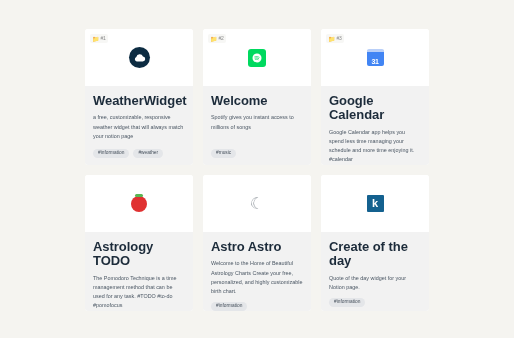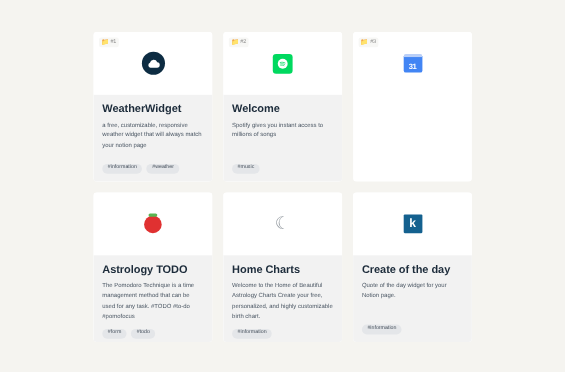--- a/index.html
+++ b/index.html
@@ -80,21 +80,21 @@
   
   .body {
     flex: 1;
     background: #f2f2f2;
     padding: 8px 8px 7px 8px;
     display: flex;
     flex-direction: column;
   }
 
   .title {
-    font-size: 10px;
+    font-size: 13px;
     font-weight: bold;
     color: #1c2b3a;
     letter-spacing: -0.05px;
     margin-bottom: 5px;
     line-height: 1.1;
   }
 
   .desc {
     font-size: 5.4px;
     color: #4a5663;
@@ -231,20 +231,27 @@
   <div class="card">
     <div class="thumb">
       <div class="badge">
         <span class="badge-emoji">📁</span>
         <span class="badge-text">#3</span>
       </div>
       <div class="icon-wrap">
         <div class="ic-gcal">31</div>
       </div>
     </div>
+    <div class="body">
+      <div class="title">Google Calendar</div>
+      <div class="desc">Google Calendar app helps you spend less time managing your schedule and more time enjoying it. #calendar</div>
+      <div class="tags">
+        <span class="tag">#google</span>
+      </div>
+    </div>
   </div>
 
   <div class="card">
     <div class="thumb">
       <div class="icon-wrap">
         <div class="ic-tomato"></div>
       </div>
     </div>
     <div class="body">
       <div class="title">Astrology TODO</div>
@@ -256,21 +263,21 @@
     </div>
   </div>
 
   <div class="card">
     <div class="thumb">
       <div class="icon-wrap">
         <div class="ic-moon">☾</div>
       </div>
     </div>
     <div class="body">
-      <div class="title">Home Charts</div>
+      <div class="title">Astro Astro</div>
       <div class="desc">Welcome to the Home of Beautiful Astrology Charts Create your free, personalized, and highly customizable birth chart.</div>
       <div class="tags">
         <span class="tag">#information</span>
       </div>
     </div>
   </div>
 
   <div class="card">
     <div class="thumb">
       <div class="icon-wrap">

